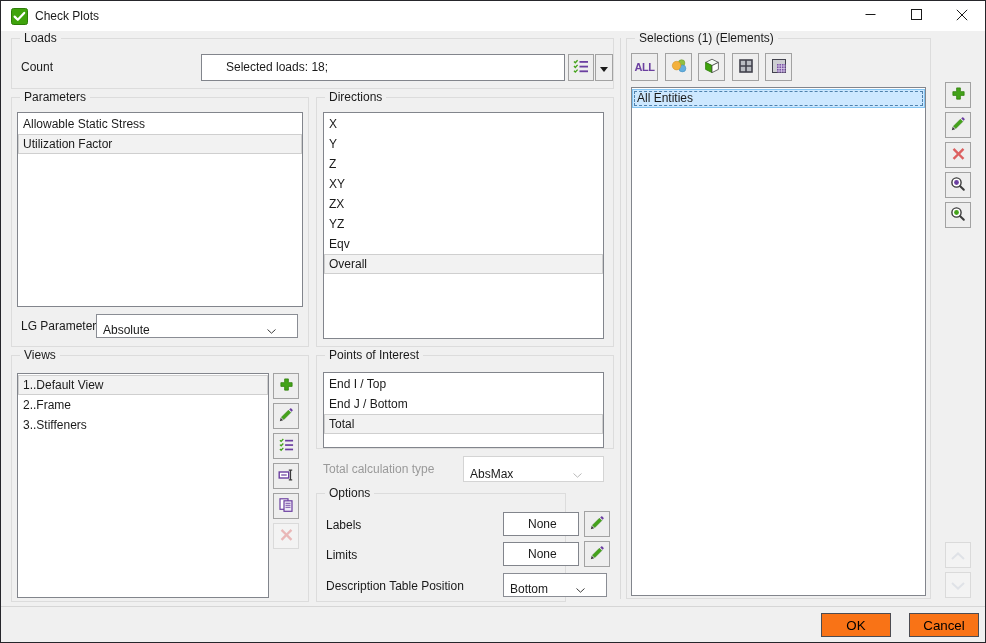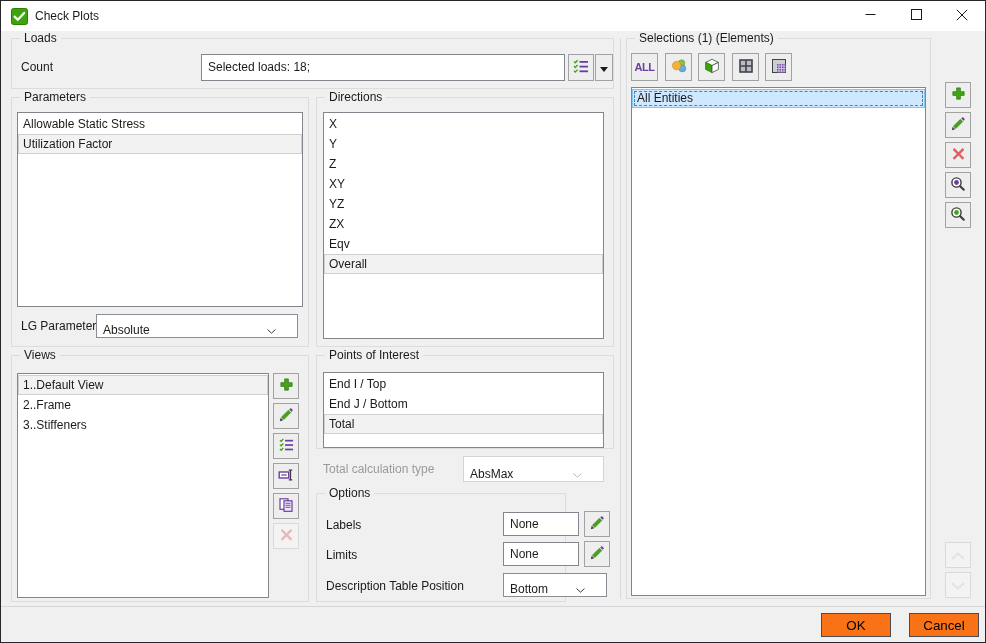--- a/index.html
+++ b/index.html
@@ -20,21 +20,21 @@
   .li { height:20px; line-height:20px; padding:0 5px; box-sizing:border-box; white-space:nowrap; overflow:hidden; }
   .li.selg { background:#f2f2f2; box-shadow:inset 0 0 0 1px #cfcfcf; }
   .li.selb { background:#cde8ff; box-shadow:inset 0 0 0 1px #85c5f2; outline:1px dashed #4f82ad; outline-offset:-3px; height:19px; line-height:19px; }
 
   .ibtn { position:absolute; width:26px; height:26px; box-sizing:border-box; background:#eeeeee;
           border:1px solid #a2a2a2; display:flex; align-items:center; justify-content:center; padding:0; }
   .ibtn.dis { border-color:#dadada; background:#f3f3f3; }
   .ibtn.dis svg { opacity:.4; }
 
   .field { position:absolute; box-sizing:border-box; background:#fff; border:1px solid #82858c;
-           padding:3px 6px; line-height:18px; white-space:nowrap; overflow:hidden; }
+           padding:3px 24px; line-height:18px; white-space:nowrap; overflow:hidden; }
   .combo { position:absolute; box-sizing:border-box; background:#fff; border:1px solid #8a8d94;
            display:flex; align-items:flex-end; justify-content:space-between; padding:0 21px 0 6px; }
   .combo.dis { border-color:#d4d4d4; }
   .lbl { position:absolute; line-height:15px; white-space:nowrap; }
   .lbl.dim { color:#9a9a9a; }
 
   .btn { position:absolute; box-sizing:border-box; background:#f97316; border:1px solid #4c4c52;
          text-align:center; line-height:22px; height:24px; }
   .all-glyph { color:#6b3fa0; font-weight:bold; font-size:11px; letter-spacing:-0.5px; }
   .vdiv { position:absolute; left:619px; top:37px; width:1px; height:561px; background:#dadada; }
@@ -118,22 +118,22 @@
   </div>
 
   <div class="group" style="left:315px; top:96px; width:298px; height:250px;">
     <span class="glabel">Directions</span>
   </div>
   <div class="listbox" style="left:322px; top:111px; width:281px; height:227px;">
     <div class="li">X</div>
     <div class="li">Y</div>
     <div class="li">Z</div>
     <div class="li">XY</div>
+    <div class="li">ZX</div>
     <div class="li">YZ</div>
-    <div class="li">ZX</div>
     <div class="li">Eqv</div>
     <div class="li selg">Overall</div>
   </div>
 
   <div class="group" style="left:10px; top:354px; width:298px; height:247px;">
     <span class="glabel">Views</span>
   </div>
   <div class="listbox" style="left:16px; top:372px; width:252px; height:225px;">
     <div class="li selg">1..Default View</div>
     <div class="li">2..Frame</div>

